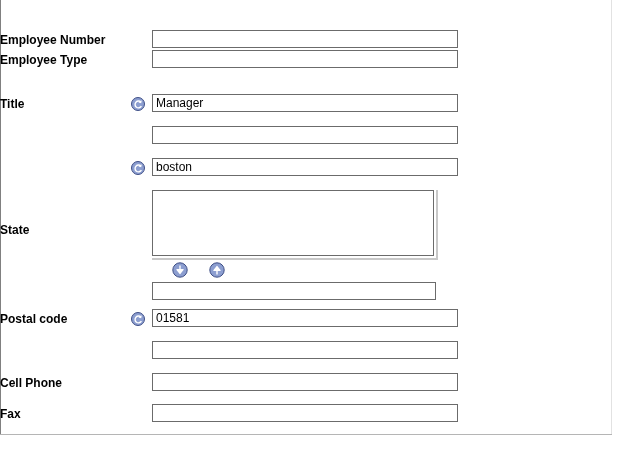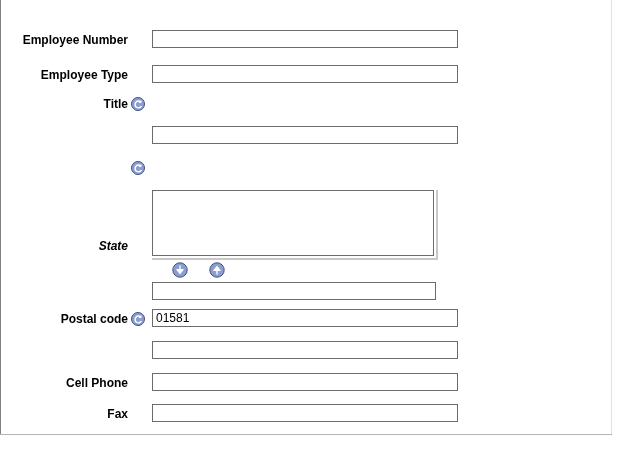--- a/index.html
+++ b/index.html
@@ -50,21 +50,20 @@
   .row {
     position: absolute;
     left: 0;
     width: 612px;
     height: 22px;
   }
   .label {
     position: absolute;
     left: 0px;
     width: 128px;
-    text-align: right;
     font-weight: bold;
     font-size: 12px;
     line-height: 20px;
     color: #000000;
     white-space: nowrap;
   }
   
   .marker {
     position: absolute;
     left: 131px;
@@ -146,56 +145,62 @@
 
 <div class="form">
 
   <div class="row" style="top:30px;">
     <div class="label">Employee Number</div>
     <div class="field">
       <div class="field-value"></div>
     </div>
   </div>
 
-  <div class="row" style="top:65px;">
+  <div class="row" style="top:50px;">
     <div class="label">Employee Type</div>
     <div class="field">
       <div class="field-value"></div>
     </div>
   </div>
 
   <div class="row" style="top:94px;">
     <div class="label">Title</div>
     <span class="marker">
       <svg width="14" height="14" viewBox="0 0 14 14">
         <circle cx="7" cy="7" r="6.5" fill="#8c9ed0" stroke="#3f4f86" stroke-width="1"></circle>
         <path d="M10 5.2 A3.4 3.4 0 1 0 10.4 9.2" fill="none" stroke="#ffffff" stroke-width="1.4"></path>
         <path d="M10.6 3.2 L10.2 6.2 L7.4 5.4 Z" fill="#ffffff"></path>
       </svg>
     </span>
+    <div class="field">
+      <div class="field-value">Manager</div>
+    </div>
   </div>
 
   <div class="row" style="top:126px;">
     <div class="field">
       <div class="field-value"></div>
     </div>
   </div>
 
   <div class="row" style="top:158px;">
     <span class="marker">
       <svg width="14" height="14" viewBox="0 0 14 14">
         <circle cx="7" cy="7" r="6.5" fill="#8c9ed0" stroke="#3f4f86" stroke-width="1"></circle>
         <path d="M10 5.2 A3.4 3.4 0 1 0 10.4 9.2" fill="none" stroke="#ffffff" stroke-width="1.4"></path>
         <path d="M10.6 3.2 L10.2 6.2 L7.4 5.4 Z" fill="#ffffff"></path>
       </svg>
     </span>
+    <div class="field">
+      <div class="field-value">boston</div>
+    </div>
   </div>
 
   <div class="row" style="top:190px; height:100px;">
-    <div class="label" style="top:46px;font-style:italic;">State</div>
+    <div class="label" style="top:30px;">State</div>
     <div class="listbox-shadow"></div>
     <div class="listbox">
       <div class="field-value"></div>
     </div>
 
     <span class="arrow-btn" style="left:172px; top:72px;">
       <svg width="16" height="16" viewBox="0 0 16 16">
         <circle cx="8" cy="8" r="7.2" fill="#8c9ed0" stroke="#3f4f86" stroke-width="1"></circle>
         <path d="M8 3.4 L8 8.6 M5 7.6 L8 11.4 L11 7.6 Z" fill="#ffffff" stroke="#ffffff" stroke-width="1.4" stroke-linejoin="round"></path>
       </svg>

